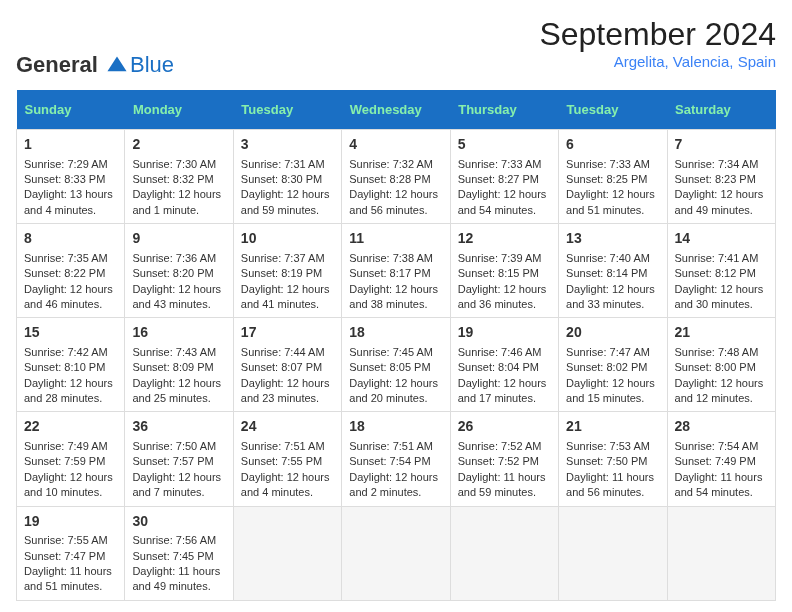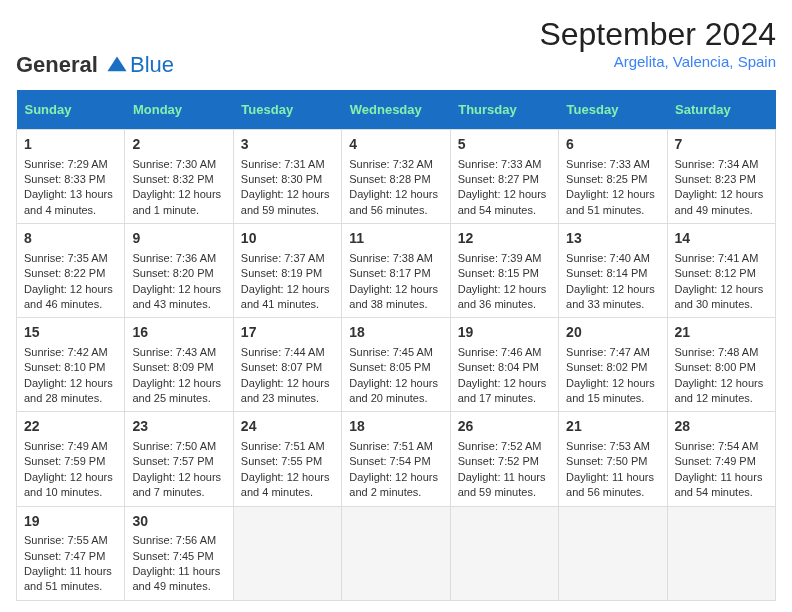--- a/index.html
+++ b/index.html
@@ -132,21 +132,21 @@
         <td><span class="day-num">15</span><span class="day-info">Sunrise: 7:42 AM<br>Sunset: 8:10 PM<br>Daylight: 12 hours and 28 minutes.</span></td>
         <td><span class="day-num">16</span><span class="day-info">Sunrise: 7:43 AM<br>Sunset: 8:09 PM<br>Daylight: 12 hours and 25 minutes.</span></td>
         <td><span class="day-num">17</span><span class="day-info">Sunrise: 7:44 AM<br>Sunset: 8:07 PM<br>Daylight: 12 hours and 23 minutes.</span></td>
         <td><span class="day-num">18</span><span class="day-info">Sunrise: 7:45 AM<br>Sunset: 8:05 PM<br>Daylight: 12 hours and 20 minutes.</span></td>
         <td><span class="day-num">19</span><span class="day-info">Sunrise: 7:46 AM<br>Sunset: 8:04 PM<br>Daylight: 12 hours and 17 minutes.</span></td>
         <td><span class="day-num">20</span><span class="day-info">Sunrise: 7:47 AM<br>Sunset: 8:02 PM<br>Daylight: 12 hours and 15 minutes.</span></td>
         <td><span class="day-num">21</span><span class="day-info">Sunrise: 7:48 AM<br>Sunset: 8:00 PM<br>Daylight: 12 hours and 12 minutes.</span></td>
       </tr>
       <tr>
         <td><span class="day-num">22</span><span class="day-info">Sunrise: 7:49 AM<br>Sunset: 7:59 PM<br>Daylight: 12 hours and 10 minutes.</span></td>
-        <td><span class="day-num">23</span><span class="day-info">Sunrise: 7:50 AM<br>Sunset: 7:57 PM<br>Daylight: 12 hours and 7 minutes.</span></td>
+        <td><span class="day-num">36</span><span class="day-info">Sunrise: 7:50 AM<br>Sunset: 7:57 PM<br>Daylight: 12 hours and 7 minutes.</span></td>
         <td><span class="day-num">24</span><span class="day-info">Sunrise: 7:51 AM<br>Sunset: 7:55 PM<br>Daylight: 12 hours and 4 minutes.</span></td>
         <td><span class="day-num">18</span><span class="day-info">Sunrise: 7:51 AM<br>Sunset: 7:54 PM<br>Daylight: 12 hours and 2 minutes.</span></td>
         <td><span class="day-num">26</span><span class="day-info">Sunrise: 7:52 AM<br>Sunset: 7:52 PM<br>Daylight: 11 hours and 59 minutes.</span></td>
         <td><span class="day-num">21</span><span class="day-info">Sunrise: 7:53 AM<br>Sunset: 7:50 PM<br>Daylight: 11 hours and 56 minutes.</span></td>
         <td><span class="day-num">28</span><span class="day-info">Sunrise: 7:54 AM<br>Sunset: 7:49 PM<br>Daylight: 11 hours and 54 minutes.</span></td>
       </tr>
       <tr>
         <td><span class="day-num">19</span><span class="day-info">Sunrise: 7:55 AM<br>Sunset: 7:47 PM<br>Daylight: 11 hours and 51 minutes.</span></td>
         <td><span class="day-num">30</span><span class="day-info">Sunrise: 7:56 AM<br>Sunset: 7:45 PM<br>Daylight: 11 hours and 49 minutes.</span></td>
         <td class="empty"></td>

